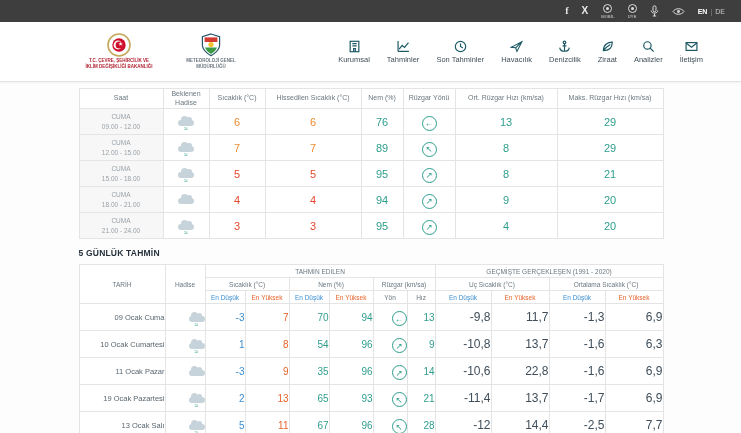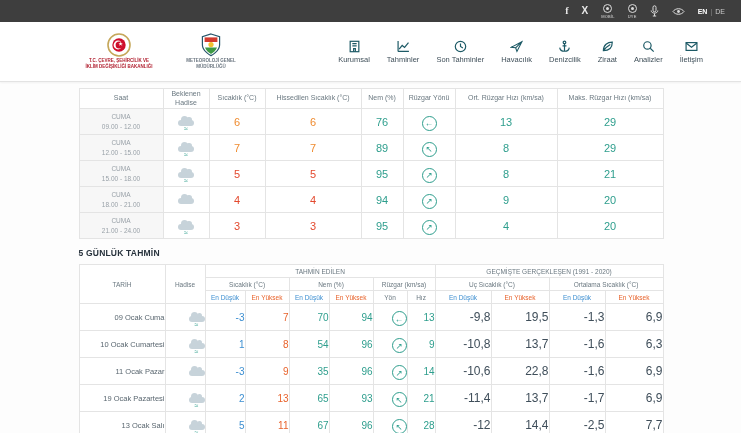--- a/index.html
+++ b/index.html
@@ -344,21 +344,21 @@
               <span class="cloud"></span>
               <span class="fog">≈</span>
             </span></td>
       <td class="num2 t-blue">-3</td>
       <td class="num2 t-max">7</td>
       <td class="num2 t-teal">70</td>
       <td class="num2 t-teal">94</td>
       <td><span class="dir">←</span></td>
       <td class="num2 t-teal">13</td>
       <td class="hist">-9,8</td>
-      <td class="hist">19,5</td>
+      <td class="hist">11,7</td>
       <td class="hist">-1,3</td>
       <td class="hist">6,9</td>
     </tr>
     <tr>
       <td class="date">10 Ocak Cumartesi</td>
       <td><span class="wicon">
               <span class="cloud"></span>
               <span class="fog">≈</span>
             </span></td>
       <td class="num2 t-blue">1</td>

